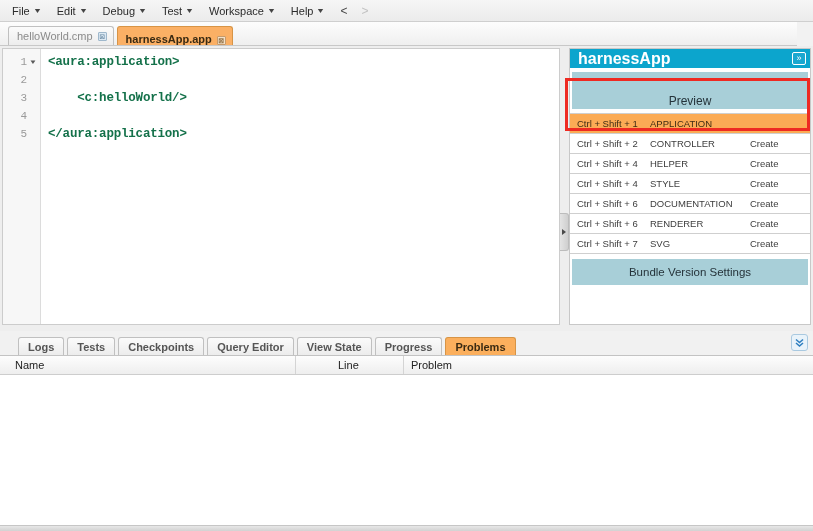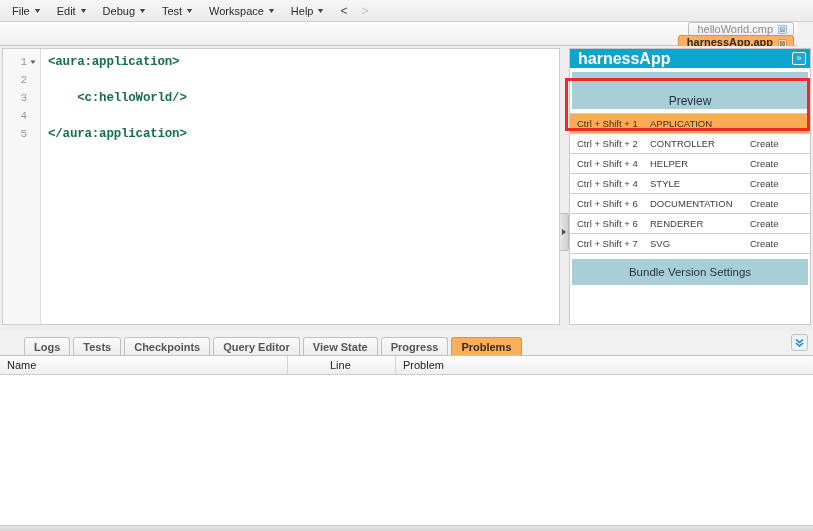--- a/index.html
+++ b/index.html
@@ -63,21 +63,20 @@
   .tabstrip {
     position: absolute;
     left: 0; top: 22px;
     width: 797px; height: 24px;
     background: linear-gradient(to bottom, #fdfdfd 0%, #efefef 100%);
     border-bottom: 1px solid #c8c8c8;
     box-sizing: border-box;
     display: flex;
     align-items: flex-end;
     padding-left: 8px;
-    flex-direction: column;
   }
   .ftab {
     height: 19px;
     display: flex;
     align-items: center;
     gap: 5px;
     padding: 0 6px 0 8px;
     margin-right: 3px;
     border: 1px solid #c0c0c0;
     border-bottom: none;
@@ -327,21 +326,21 @@
     left: 0; top: 331px;
     width: 813px; height: 200px;
     background: #f1f1f1;
   }
   .btabstrip {
     position: absolute;
     left: 0; top: 3px;
     width: 813px; height: 22px;
     display: flex;
     align-items: flex-end;
-    padding-left: 24px;
+    padding-left: 18px;
     box-sizing: border-box;
     border-bottom: 1px solid #c3c3c3;
   }
   .btab {
     height: 18px;
     padding: 0 9px;
     margin-right: 3px;
     display: flex;
     align-items: center;
     border: 1px solid #c0c0c0;
@@ -380,20 +379,21 @@
     background: #ffffff;
     border-top: none;
     box-sizing: border-box;
   }
   .thead {
     height: 19px;
     display: flex;
     background: linear-gradient(to bottom, #fdfdfd 0%, #eeeeee 100%);
     border-bottom: 1px solid #cdcdcd;
     box-sizing: border-box;
+    padding-left: 8px;
   }
   .th {
     display: flex;
     align-items: center;
     padding-left: 7px;
     font-size: 11px;
     color: #222;
     border-right: 1px solid #d4d4d4;
     box-sizing: border-box;
     cursor: pointer;

